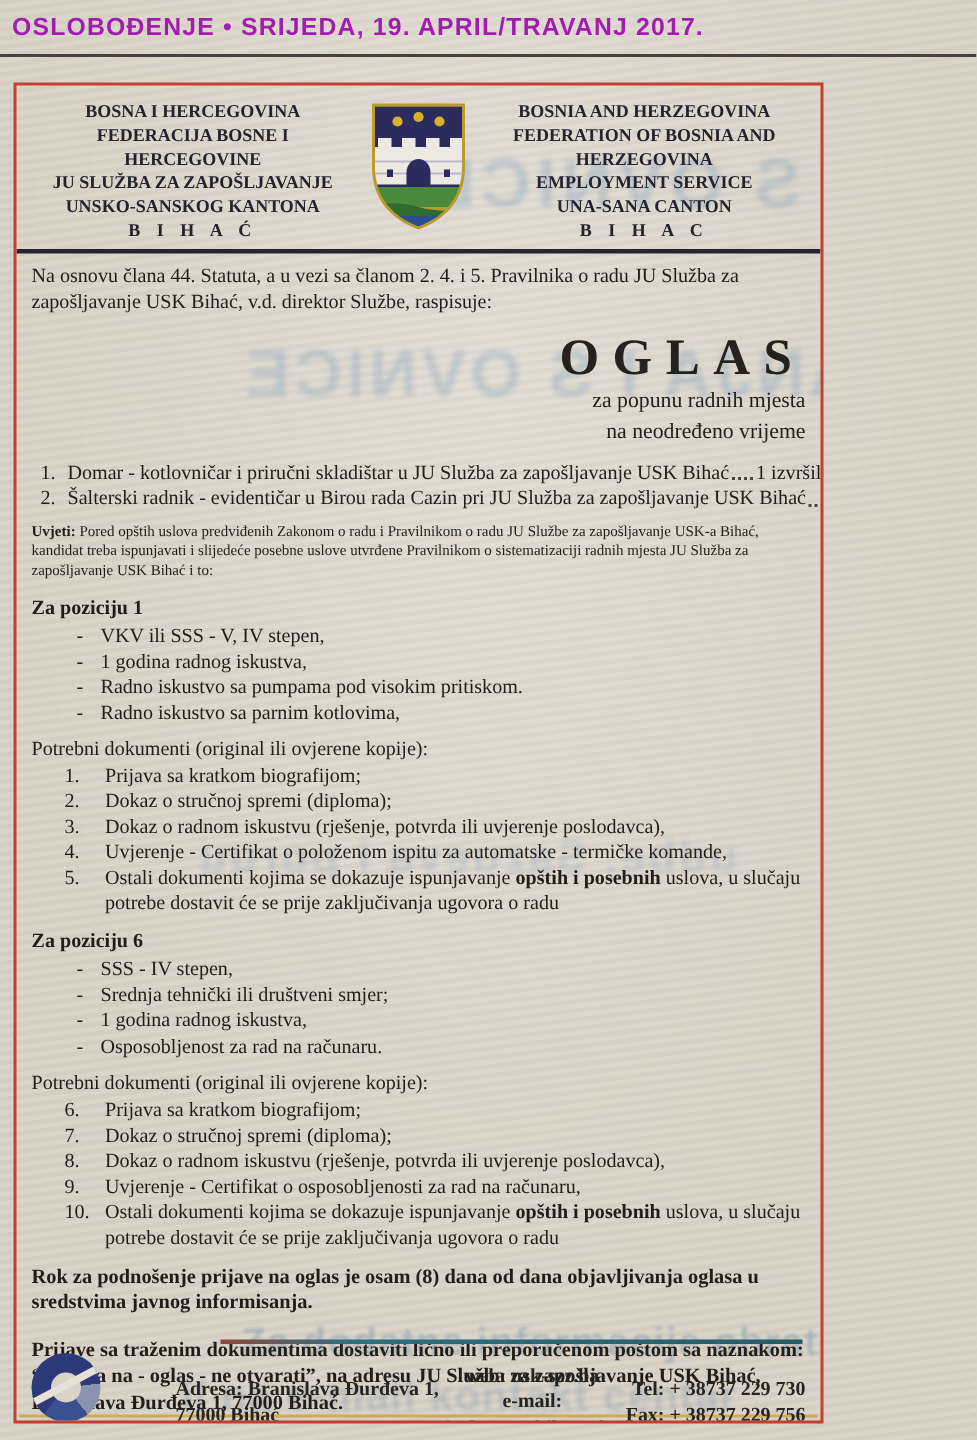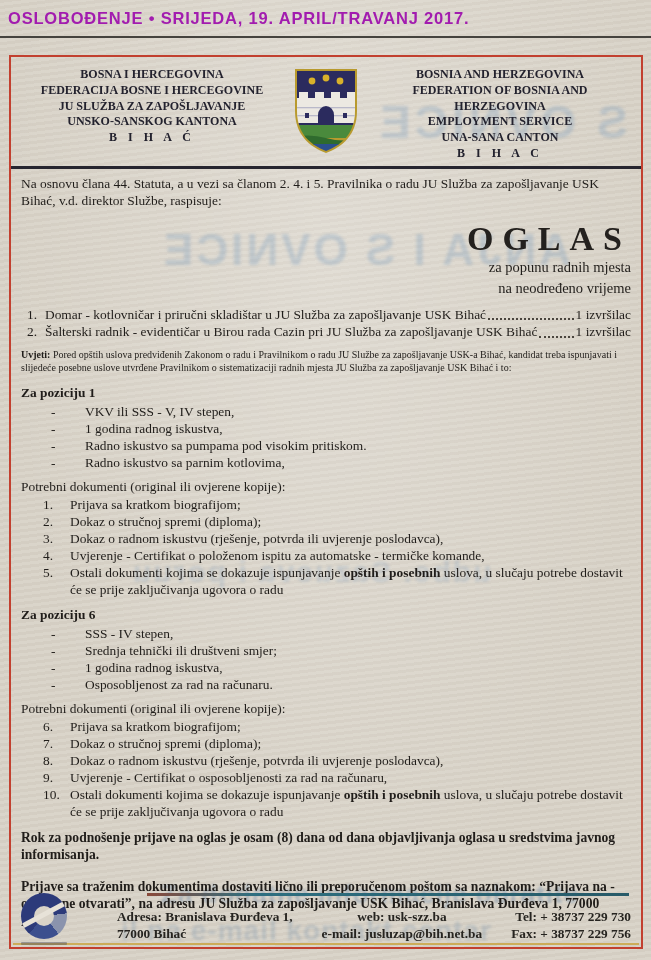--- a/index.html
+++ b/index.html
@@ -14,21 +14,21 @@
   }
   
   .masthead{
     position:absolute;top:9px;left:8px;right:8px;
     font-family:"Liberation Sans", sans-serif;
     font-size:16.5px;font-weight:700;letter-spacing:0.8px;color:#a21caf;
   }
   .masthead-rule{position:absolute;top:36px;left:0;width:651px;height:2px;background:#45433e;}
   
   .ad-frame{
-    position:absolute;left:9px;top:55px;width:634px;height:894px;
+    position:absolute;left:9px;top:55px;width:540px;height:894px;
     box-sizing:border-box;border:2px solid #c2402f;
     padding:0 10px;overflow:hidden;
   }
   .gold-bottom{position:absolute;left:2px;right:2px;bottom:2px;height:2px;background:#c9a33d;opacity:.8;}
   
   .ghost{
     position:absolute;z-index:0;font-family:"Liberation Sans", sans-serif;
     font-weight:800;color:rgba(108,146,186,0.28);filter:blur(1.6px);
     white-space:nowrap;pointer-events:none;
   }
@@ -52,21 +52,21 @@
   .title-sub{font-size:14.5px;line-height:1.2;margin-top:3px;}
   .vacancies{margin-top:9px;font-size:13.4px;}
   .vac-row{display:flex;align-items:flex-end;line-height:1.3;}
   .vac-num{flex:none;width:24px;padding-left:6px;box-sizing:border-box;}
   .vac-text{flex:none;}
   .leader{flex:1;border-bottom:2px dotted #4a453e;margin:0 2px 3px 2px;min-width:14px;}
   .vac-count{flex:none;}
   .para{font-size:10px;line-height:1.28;margin-top:8px;}
   .sec-heading{font-weight:700;font-size:13.4px;margin-top:9px;}
   .req-list{margin-top:2px;font-size:13.4px;}
-  .req-row{display:flex;line-height:1.27;padding-left:30px;gap:18px;}
+  .req-row{display:flex;line-height:1.27;padding-left:30px;}
   .dash{flex:none;width:16px;}
   .dash::before{content:"-";}
   .docs-heading{font-size:13.4px;margin-top:8px;}
   .doc-list{font-size:13.4px;margin-top:1px;}
   .doc-row{display:flex;line-height:1.27;padding-left:22px;}
   .doc-num{flex:none;width:27px;}
   .doc-text{flex:1;}
   .closing{font-weight:700;font-size:13.6px;line-height:1.3;margin-top:9px;}
   .closing + .closing{margin-top:1px;}
   

